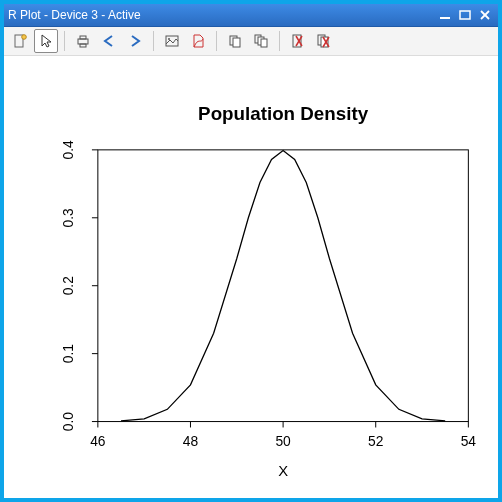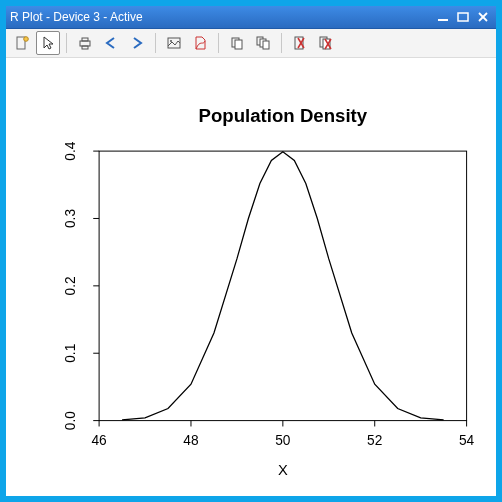--- a/index.html
+++ b/index.html
@@ -1,16 +1,16 @@
 <!DOCTYPE html>
 <html><head>
 <meta charset="utf-8">
 <style>
   html,body{margin:0;padding:0;font-family:"Segoe UI",Tahoma,Arial,sans-serif;font-size:12px;background:#fff;color:#000;}
-  .window{width:502px;height:502px;box-sizing:border-box;border:6px solid #0ea5e9;display:flex;flex-direction:column;background:#7dd3fc;}
+  .window{width:502px;height:502px;box-sizing:border-box;border:4px solid #0ea5e9;display:flex;flex-direction:column;background:#7dd3fc;}
   .titlebar{height:22px;background:linear-gradient(#3d8be6,#2a6bc0);color:#fff;display:flex;align-items:center;padding:0 4px;font-size:12px;border-bottom:1px solid #1f5aa8;}
   .titlebar .title{flex:1;overflow:hidden;text-overflow:ellipsis;white-space:nowrap;}
   .winbtn{width:18px;height:14px;margin-left:2px;display:flex;align-items:center;justify-content:center;cursor:default;}
   .winbtn svg{display:block;}
   .toolbar{height:28px;background:#f4f4f4;border-bottom:1px solid #dcdcdc;display:flex;align-items:center;padding:0 4px;gap:2px;}
   .tbtn{width:22px;height:22px;display:flex;align-items:center;justify-content:center;border:1px solid transparent;border-radius:2px;}
   .tbtn.active{border:1px solid #8a8a8a;background:#fff;}
   .tsep{width:1px;height:20px;background:#c8c8c8;margin:0 4px;}
   .tbtn svg{display:block;}
   .plotarea{flex:1;position:relative;background:#fff;}

